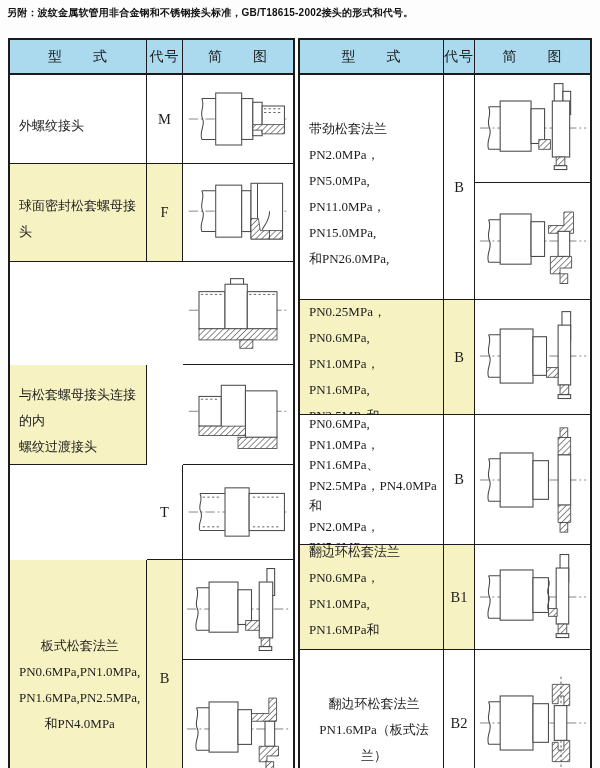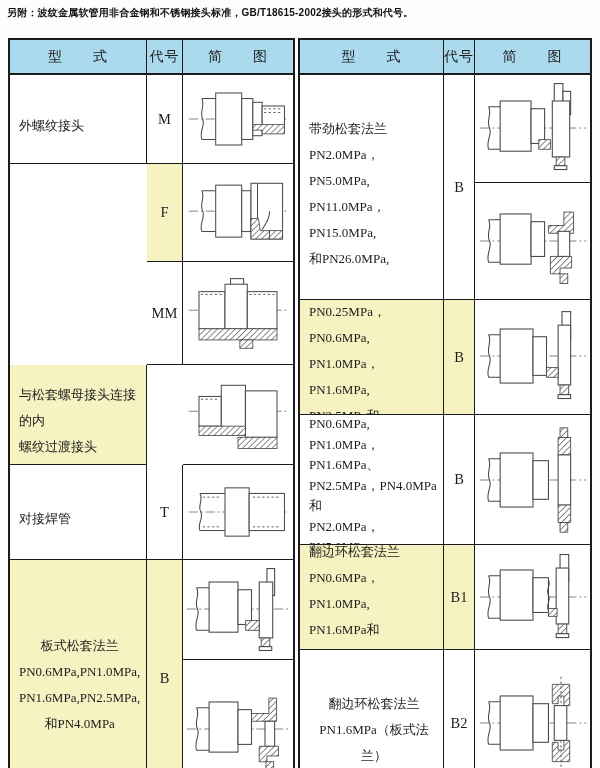--- a/index.html
+++ b/index.html
@@ -65,36 +65,36 @@
       <path class="ln" d="M32,18H17 M32,62H17 M17,18c4,8-3,14,1,22c3,7-4,13-1,22"></path>
       <rect class="w" x="32" y="12" width="28" height="56"></rect>
       <rect class="w" x="60" y="18" width="12" height="44"></rect>
       <rect class="w" x="72" y="22" width="10" height="36"></rect>
       <rect class="w" x="82" y="26" width="24" height="28"></rect>
       <path class="dsh" d="M84,29h20 M84,33h20"></path>
       <path class="h" d="M72,46h34v10h-24v-4h-10z"></path>
     </svg>
   </div>
 
+  <div class="c t yl" style="grid-column:1;grid-row:3">球面密封松套螺母接头</div>
   <div class="c cd yl" style="grid-column:2;grid-row:3">F</div>
   <div class="c dg nr" style="grid-column:3;grid-row:3">
     <svg width="104" height="86" viewBox="0 0 112 88">
       <line class="cl" x1="3" y1="42" x2="109" y2="42"></line>
       <path class="ln" d="M32,20H17 M32,64H17 M17,20c4,8-3,14,1,22c3,7-4,13-1,22"></path>
       <rect class="w" x="32" y="14" width="28" height="56"></rect>
       <rect class="w" x="60" y="20" width="10" height="44"></rect>
       <rect class="w" x="70" y="12" width="34" height="60"></rect>
       <line class="ln" x1="77" y1="12" x2="77" y2="72"></line>
       <path class="ln" d="M90,42c0,10-5,14-8,20"></path>
       <path class="h" d="M70,50v22h20v-9h-10l-2,-13z"></path>
       <rect class="h" x="90" y="63" width="14" height="9"></rect>
     </svg>
   </div>
 
-  <div class="c cd" style="grid-column:2;grid-row:4">MM</div>
   <div class="c dg nr" style="grid-column:3;grid-row:4">
     <svg width="104" height="88" viewBox="0 0 112 90">
       <line class="cl" x1="3" y1="42" x2="109" y2="42"></line>
       <rect class="w" x="14" y="22" width="28" height="40"></rect>
       <rect class="w" x="48" y="8" width="14" height="10"></rect>
       <rect class="w" x="42" y="14" width="24" height="48"></rect>
       <rect class="w" x="66" y="22" width="32" height="40"></rect>
       <path class="dsh" d="M16,25h24 M68,25h28"></path>
       <rect class="h" x="14" y="62" width="84" height="12"></rect>
       <rect class="h" x="58" y="74" width="14" height="9"></rect>
@@ -108,21 +108,20 @@
       <line class="cl" x1="3" y1="40" x2="109" y2="40"></line>
       <rect class="w" x="14" y="24" width="24" height="32"></rect>
       <rect class="w" x="38" y="12" width="26" height="52"></rect>
       <rect class="w" x="64" y="18" width="34" height="50"></rect>
       <path class="dsh" d="M16,27h20"></path>
       <rect class="h" x="14" y="56" width="50" height="10"></rect>
       <rect class="h" x="56" y="68" width="42" height="12"></rect>
     </svg>
   </div>
 
-  <div class="c t" style="grid-column:1;grid-row:6">对接焊管</div>
   <div class="c cd" style="grid-column:2;grid-row:6">T</div>
   <div class="c dg nr" style="grid-column:3;grid-row:6">
     <svg width="104" height="82" viewBox="0 0 112 84">
       <line class="cl" x1="3" y1="42" x2="109" y2="42"></line>
       <path class="ln" d="M42,22H15 M42,62H15 M15,22c4,8-3,13,1,20c3,7-4,12-1,20"></path>
       <path class="dsh" d="M18,26h20 M18,58h20"></path>
       <rect class="w" x="42" y="16" width="26" height="52"></rect>
       <rect class="w" x="68" y="22" width="38" height="40"></rect>
       <path class="dsh" d="M72,26h30 M72,58h30"></path>
     </svg>

